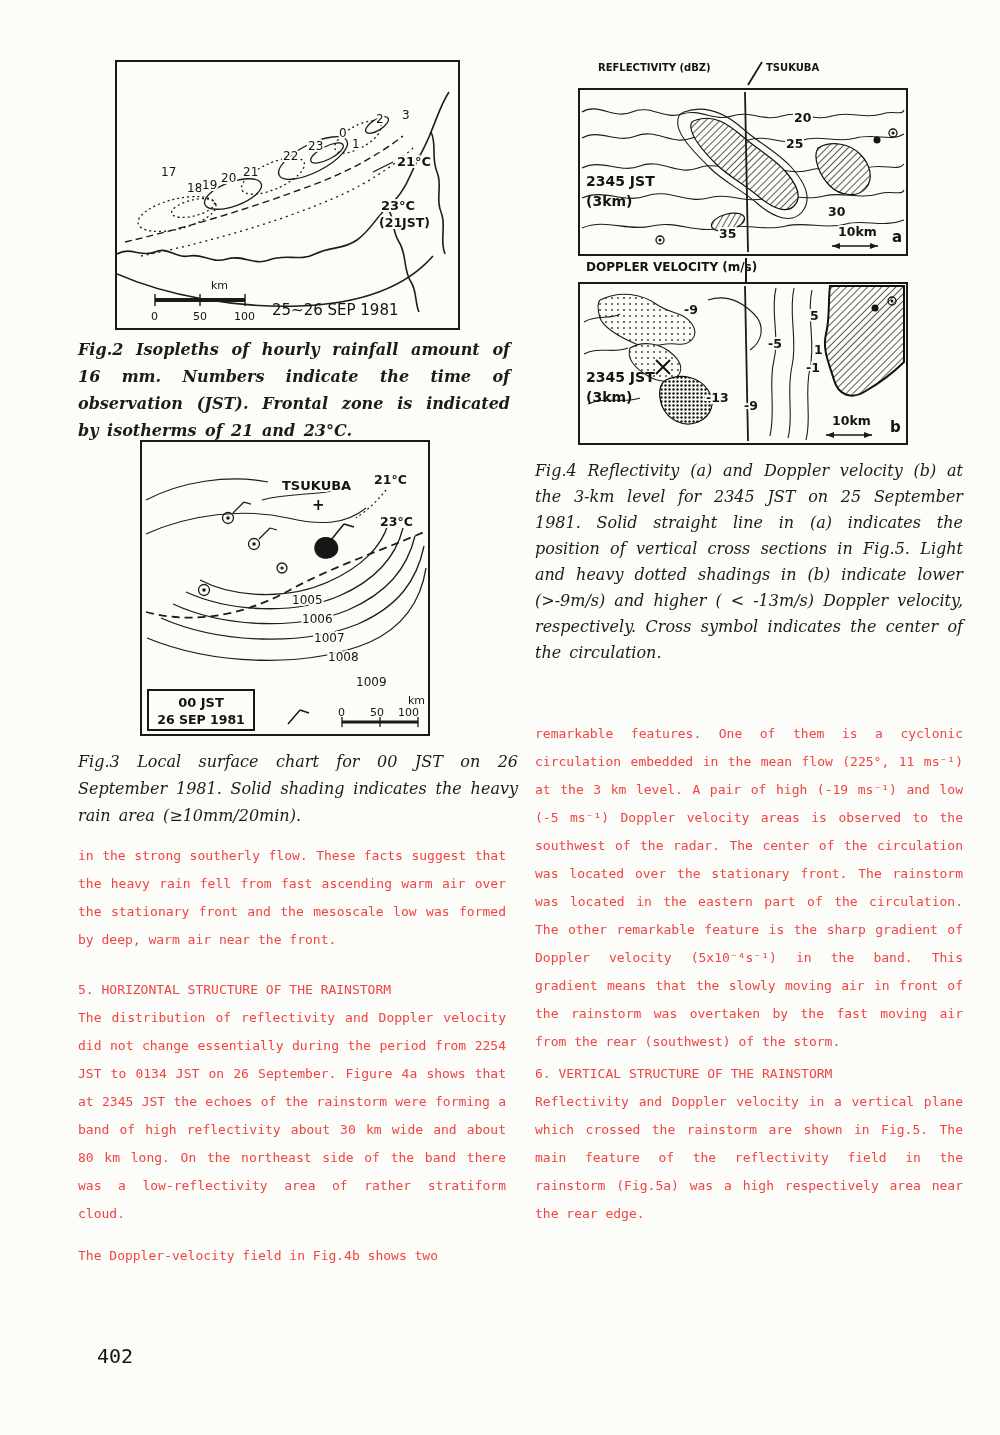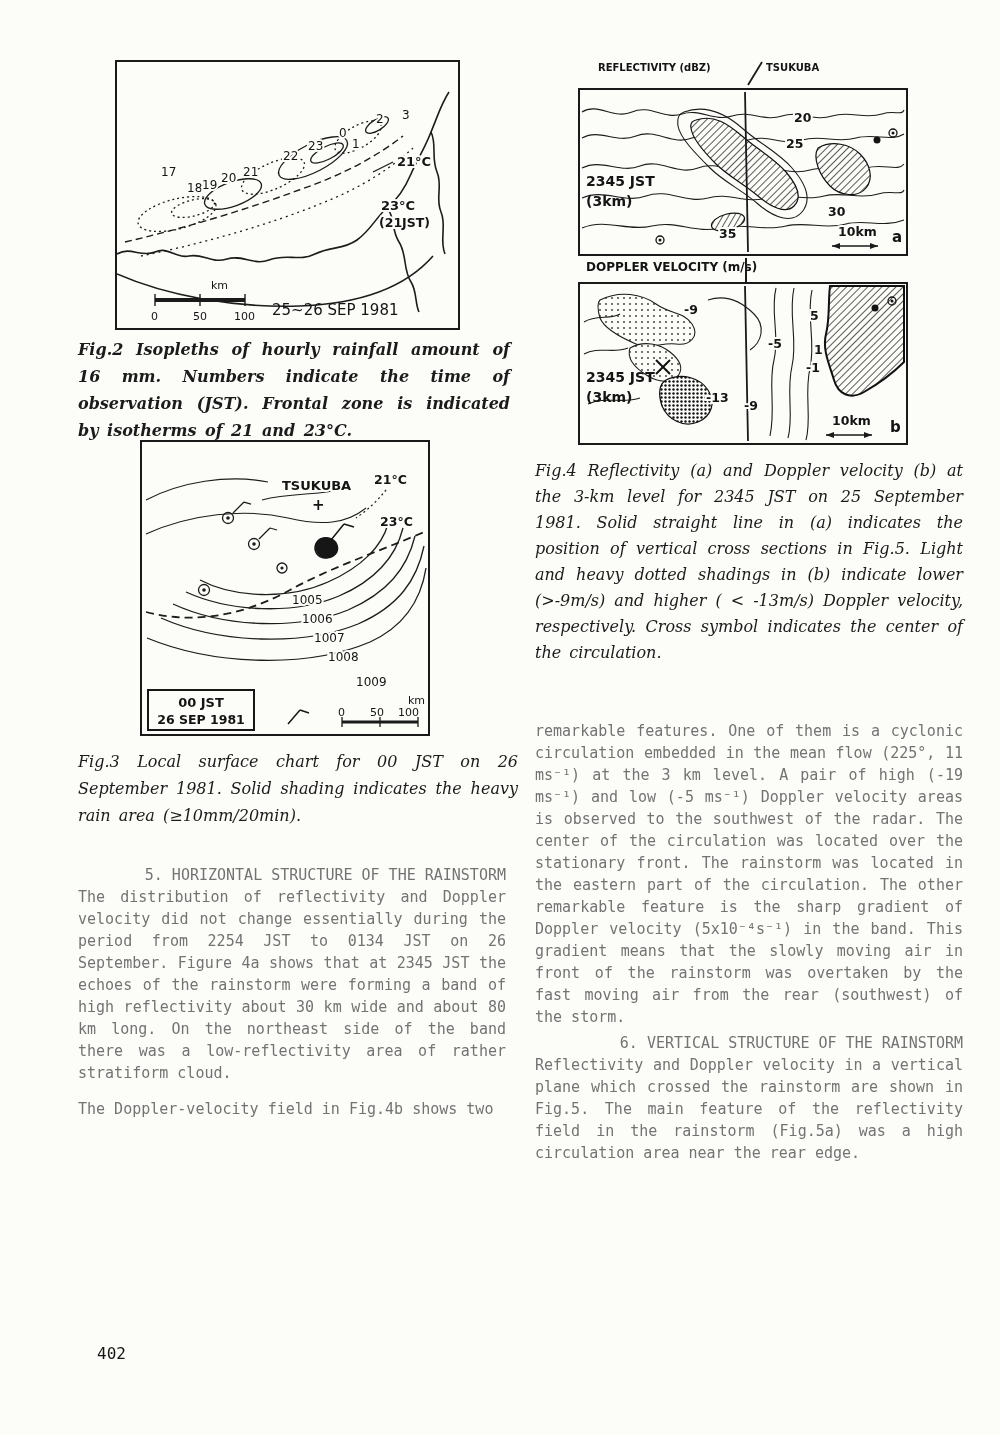--- a/index.html
+++ b/index.html
@@ -11,34 +11,34 @@
   }
   .figbox { position:absolute; background:#fcfcf9; border:2px solid #1a1a1a; }
   .figbox svg { display:block; width:100%; height:100%; }
   .caption {
     position:absolute; font-family:"DejaVu Serif","Liberation Serif",serif;
     font-style:italic; font-size:16px; line-height:27px; text-align:justify;
     color:#1b1b1b; word-spacing:3px;
   }
   .bodycol {
     position:absolute; font-family:"DejaVu Sans Mono","Liberation Mono",monospace;
-    font-size:15px; line-height:22px; text-align:justify; color:#737373;
+    font-size:13px; line-height:28px; text-align:justify; color:#ef4444;
   }
   .bodycol p { margin:0; }
-  .sec-heading { text-align:right; }
+  .sec-heading { text-align:left; }
   .fig4-header { position:absolute; left:578px; top:60px; width:332px; height:26px;
     font-family:"DejaVu Sans","Liberation Sans",sans-serif; font-weight:bold; font-size:10px; }
   .fig4-header .ttl { position:absolute; left:20px; top:2px; }
   .fig4-header .site { position:absolute; left:188px; top:2px; }
   .fig4-header .slash { position:absolute; left:168px; top:0; }
   .fig4-divider { position:absolute; left:578px; top:258px; width:332px; height:24px;
     font-family:"DejaVu Sans","Liberation Sans",sans-serif; font-weight:bold; font-size:12px; }
   .fig4-divider .ttl { position:absolute; left:8px; top:2px; }
   .fig4-divider .vline { position:absolute; left:167px; top:0; width:2px; height:24px; background:#1a1a1a; }
-  .pagenum { position:absolute; left:97px; top:1344px; font-size:16px; }
+  .pagenum { position:absolute; left:97px; top:1344px; font-size:20px; }
   svg text { font-family:"DejaVu Sans","Liberation Sans",sans-serif; fill:#141414; }
   .t11 { font-size:11px; }
   .t12 { font-size:12px; }
   .t12b { font-size:12.5px; font-weight:bold; }
   .t13b { font-size:13px; font-weight:bold; }
   .t14b { font-size:14px; font-weight:bold; }
   .t15 { font-size:15px; }
   .halo { stroke:#fcfcf9; stroke-width:4px; paint-order:stroke; }
 </style>
 </head>
@@ -276,26 +276,27 @@
         <line x1="200" y1="275" x2="200" y2="285" stroke="#1a1a1a" stroke-width="1.3"></line>
         <line x1="238" y1="275" x2="238" y2="285" stroke="#1a1a1a" stroke-width="1.3"></line>
         <line x1="276" y1="275" x2="276" y2="285" stroke="#1a1a1a" stroke-width="1.3"></line>
       </g>
     </svg>
   </figure>
 
   <p class="caption" style="left:78px; top:748px; width:440px;">Fig.3  Local surface chart for 00 JST on 26 September 1981.  Solid shading indicates the heavy rain area (≥10mm/20min).</p>
 
   <div class="bodycol" style="left:78px; top:842px; width:428px;">
+    <p>in the strong southerly flow.  These facts suggest that the heavy rain fell from fast ascending warm air over the stationary front and the mesoscale low was formed by deep, warm air near the front.</p>
     <p class="sec-heading" style="margin-top:22px;">5.   HORIZONTAL STRUCTURE OF THE RAINSTORM</p>
     <p>The distribution of reflectivity and Doppler velocity did not change essentially during the period from 2254 JST to 0134 JST on 26 September.  Figure 4a shows that at 2345 JST the echoes of the rainstorm were forming a band of high reflectivity about 30 km wide and about 80 km long.  On the northeast side of the band there was a low-reflectivity area of rather stratiform cloud.</p>
     <p style="margin-top:14px;">The Doppler-velocity field in Fig.4b shows two</p>
   </div>
 
   <div class="bodycol" style="left:535px; top:720px; width:428px;">
     <p>remarkable features.  One of them is a cyclonic circulation embedded in the mean flow (225°, 11 ms⁻¹) at the 3 km level.  A pair of high (-19 ms⁻¹) and low (-5 ms⁻¹) Doppler velocity areas is observed to the southwest of the radar.  The center of the circulation was located over the stationary front.  The rainstorm was located in the eastern part of the circulation.  The other remarkable feature is the sharp gradient of Doppler velocity (5x10⁻⁴s⁻¹) in the band.  This gradient means that the slowly moving air in front of the rainstorm was overtaken by the fast moving air from the rear (southwest) of the storm.</p>
     <p class="sec-heading" style="margin-top:4px;">6.   VERTICAL STRUCTURE OF THE RAINSTORM</p>
-    <p>Reflectivity and Doppler velocity in a vertical plane which crossed the rainstorm are shown in Fig.5.  The main feature of the reflectivity field in the rainstorm (Fig.5a) was a high circulation area near the rear edge.</p>
+    <p>Reflectivity and Doppler velocity in a vertical plane which crossed the rainstorm are shown in Fig.5.  The main feature of the reflectivity field in the rainstorm (Fig.5a) was a high respectively area near the rear edge.</p>
   </div>
 
   <div class="pagenum">402</div>
 
 </div>
 
 </body></html>

